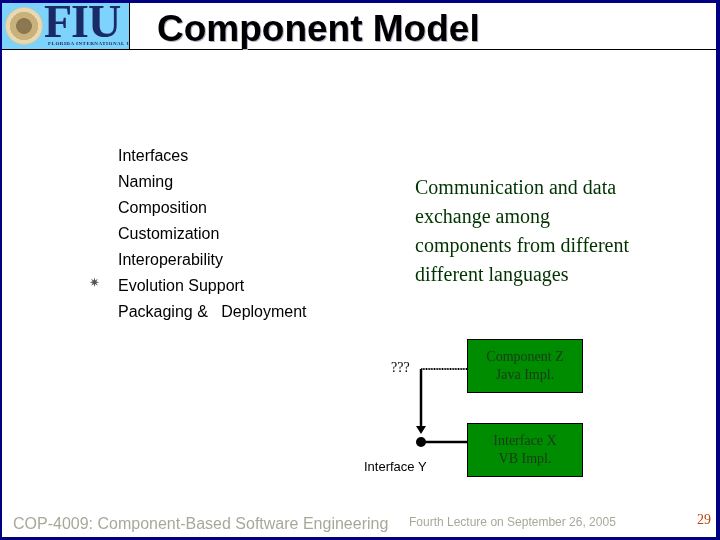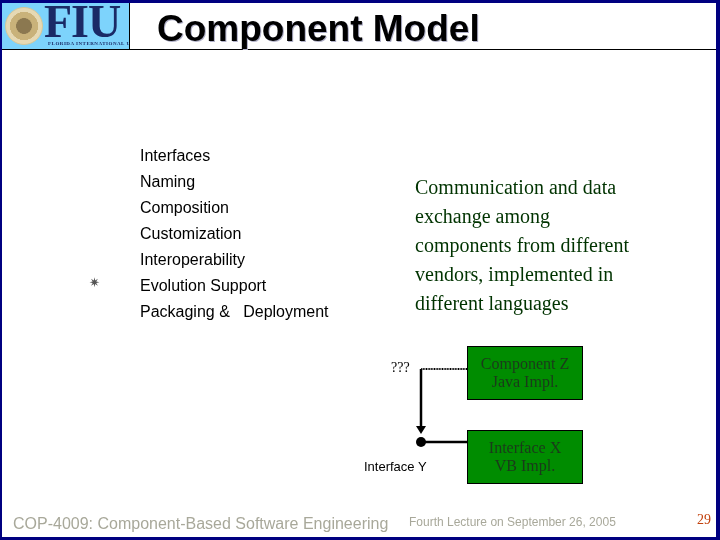--- a/index.html
+++ b/index.html
@@ -13,27 +13,27 @@
 
     .logo { position: absolute; left: 2px; top: 3px; width: 127px; height: 46px; background: #7dd3fc; overflow: hidden; font-weight: bold; }
     .seal { position: absolute; left: 3px; top: 4px; width: 36px; height: 36px; border-radius: 50%; background: radial-gradient(circle at 50% 50%, #a08a5a 0 30%, #c9b27a 31% 55%, #e6d9b4 56% 100%); border: 1px solid #d8c898; }
     .seal-inner { position: absolute; left: 10px; top: 10px; width: 16px; height: 16px; border-radius: 50%; background: #7a6a48; opacity: 0.55; }
     .fiu-text { position: absolute; left: 42px; top: -4px; font-family: "Liberation Serif", serif; font-size: 46px; color: #1a2a66; letter-spacing: -1px; line-height: 46px; }
     .fiu-sub { position: absolute; left: 46px; top: 38px; font-family: "Liberation Serif", serif; font-size: 5px; color: #1a2a66; letter-spacing: 0.5px; white-space: nowrap; }
 
     .title { position: absolute; left: 157px; top: 8px; font-family: "Liberation Sans", sans-serif; font-weight: bold; font-size: 37px; color: #000000; text-shadow: 1px 1px 0 #b0b0c8; white-space: nowrap; }
 
     .bullets { position: absolute; left: 118px; top: 143px; margin: 0; padding: 0; list-style: none; }
-    .bullets li { font-family: "Liberation Sans", sans-serif; font-size: 16px; line-height: 26px; color: #000000; white-space: pre; margin-left: 22px; }
+    .bullets li { font-family: "Liberation Sans", sans-serif; font-size: 16px; line-height: 26px; color: #000000; white-space: pre; }
     .bullet-star { position: absolute; left: 89px; top: 276px; font-size: 13px; color: #555555; line-height: 14px; }
 
     .desc { position: absolute; left: 415px; top: 173px; width: 275px; font-family: "Liberation Serif", serif; font-size: 20px; line-height: 29px; color: #003300; }
     .desc span { display: block; white-space: nowrap; }
 
-    .comp-box { position: absolute; left: 467px; width: 114px; height: 52px; background: #008c00; border: 1px solid #000000; display: flex; flex-direction: column; align-items: center; justify-content: center; font-family: "Liberation Serif", serif; font-size: 16px; line-height: 18px; color: #1a3a1a; text-align: center; margin-top: 7px; }
+    .comp-box { position: absolute; left: 467px; width: 114px; height: 52px; background: #008c00; border: 1px solid #000000; display: flex; flex-direction: column; align-items: center; justify-content: center; font-family: "Liberation Serif", serif; font-size: 14px; line-height: 18px; color: #1a3a1a; text-align: center; }
     .box-z { top: 339px; }
     .box-x { top: 423px; }
 
     .qqq { position: absolute; left: 391px; top: 360px; font-family: "Liberation Serif", serif; font-size: 14px; color: #000000; }
     .iface-label { position: absolute; left: 364px; top: 459px; font-family: Liberation Sans, sans-serif; font-size: 13px; color: #000000; white-space: nowrap; }
 
     .diagram { position: absolute; left: 0; top: 0; width: 720px; height: 540px; pointer-events: none; }
 
     .footer-left { position: absolute; left: 13px; top: 515px; font-family: "Liberation Sans", sans-serif; font-size: 16px; color: #a8a89a; white-space: nowrap; }
     .footer-center { position: absolute; left: 409px; top: 515px; font-family: "Liberation Sans", sans-serif; font-size: 12px; color: #a8a89a; white-space: nowrap; }
@@ -67,21 +67,20 @@
   <li>Customization</li>
   <li>Interoperability</li>
   <li>Evolution Support</li>
   <li>Packaging &amp;   Deployment</li>
 </ul>
 
 <div class="desc">
   <span>Communication and data</span>
   <span>exchange among</span>
   <span>components from different</span>
-  <span>vendors, implemented in</span>
   <span>different languages</span>
 </div>
 
 <svg class="diagram" width="720" height="540" viewBox="0 0 720 540">
   <g>
     <line x1="467" y1="369" x2="421" y2="369" stroke="#000" stroke-width="2" stroke-dasharray="1 0.6"></line>
     <line x1="421" y1="369" x2="421" y2="428" stroke="#000" stroke-width="2.5"></line>
     <polygon points="416,426 426,426 421,434" fill="#000"></polygon>
   </g>
   <circle cx="421" cy="442" r="5" fill="#000"></circle>

